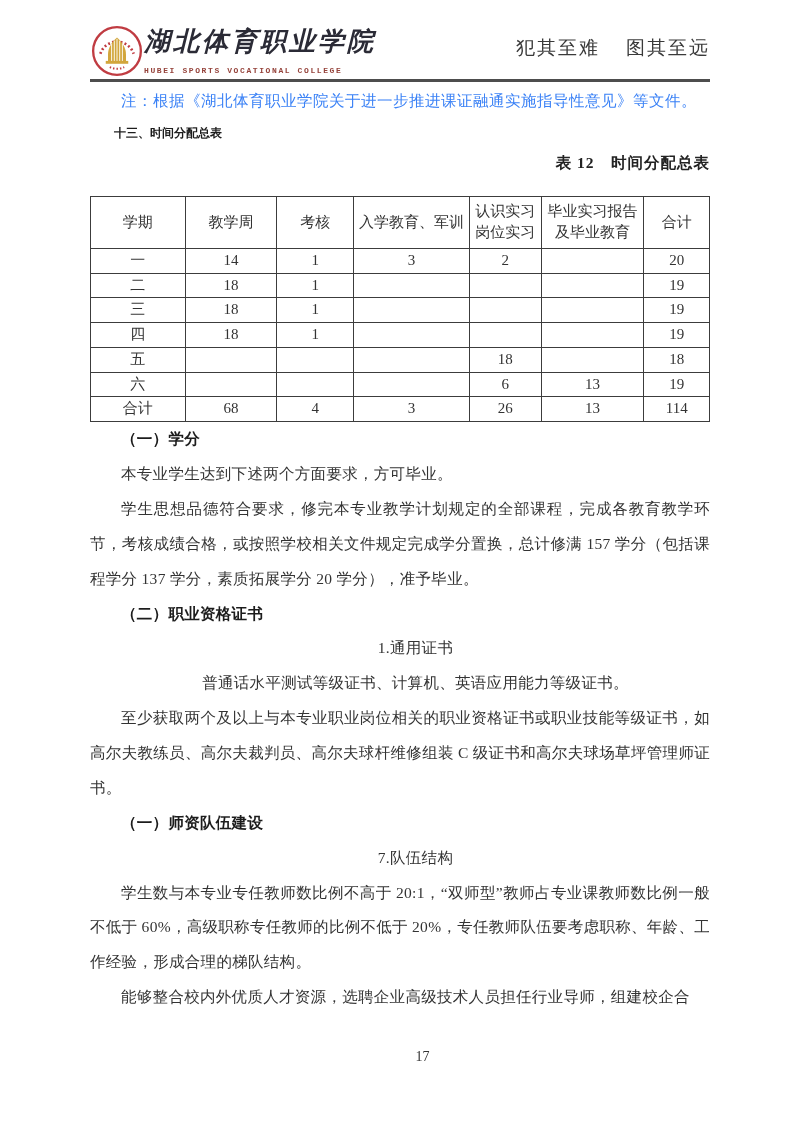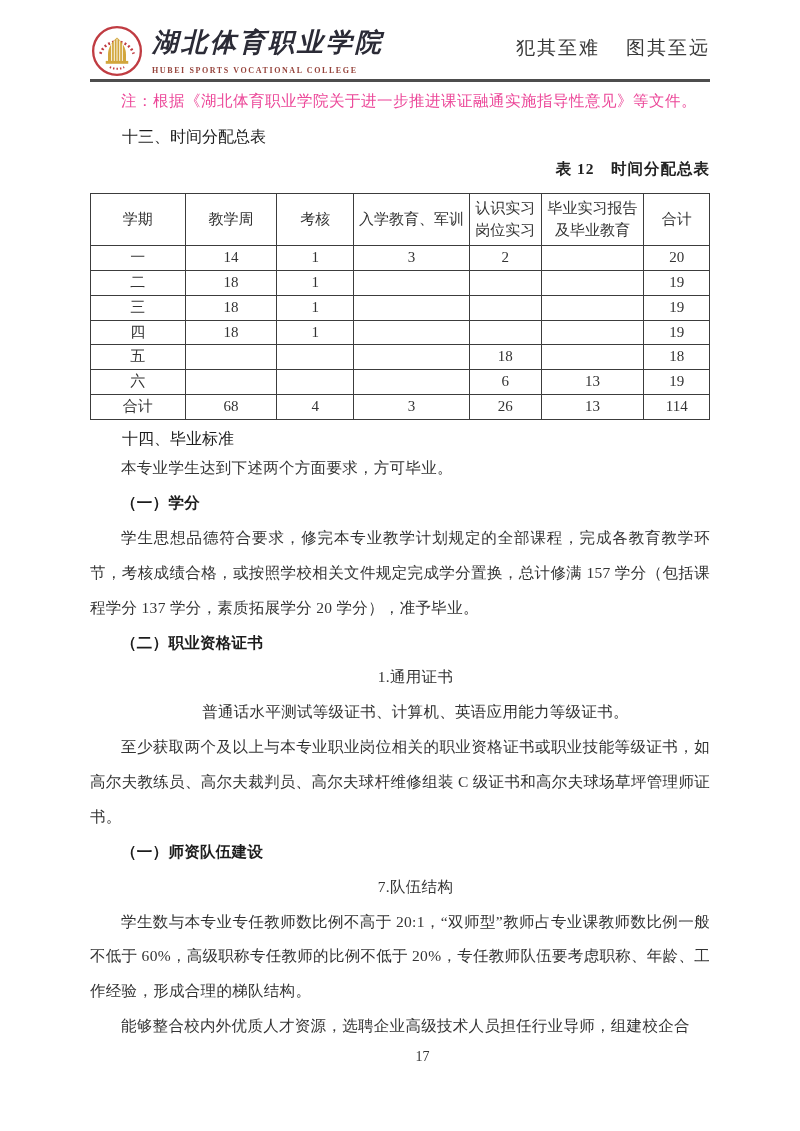--- a/index.html
+++ b/index.html
@@ -13,21 +13,21 @@
     width: 800px;
     height: 1131px;
     margin: 0 auto;
     background: #ffffff;
     padding: 26px 90px 0 90px;
     overflow: hidden;
   }
 
   
   .hdr { position: relative; height: 52px; }
-  .hdr-left { display: flex; align-items: center; gap: 8px; }
+  .hdr-left { display: flex; align-items: center; gap: 0; font-family: Liberation Mono, monospace; }
   .seal { width: 54px; height: 54px; flex: 0 0 auto; margin-top: -2px; }
   .names { display: flex; flex-direction: column; justify-content: center; }
   .cn-name {
     font-size: 26px;
     font-weight: bold;
     font-style: italic;
     color: #2b2b36;
     letter-spacing: 3px;
     line-height: 1.1;
     white-space: nowrap;
@@ -55,45 +55,45 @@
     border-bottom: 3px solid #4d4d4d;
     margin-top: 1px;
   }
 
   
   .note {
     margin-top: 7px;
     font-size: 15.5px;
     line-height: 1.6;
     text-indent: 2em;
-    color: #ec4899;
+    color: #3b82f6;
     letter-spacing: 0.5px;
   }
   .h-sec {
-    font-size: 16px;
-    font-weight: normal;
+    font-size: 12px;
+    font-weight: bold;
     color: #1c1c1c;
     text-indent: 2em;
     margin-top: 10px;
     line-height: 1.6;
   }
   .caption {
     text-align: right;
     font-size: 15.5px;
     font-weight: bold;
     color: #222;
     margin-top: 10px;
     letter-spacing: 1px;
   }
 
   
   table.alloc {
     width: 100%;
     border-collapse: collapse;
-    margin-top: 13px;
+    margin-top: 22px;
     table-layout: fixed;
   }
   table.alloc th, table.alloc td {
     border: 1px solid #3c3c3c;
     text-align: center;
     vertical-align: middle;
     font-size: 15px;
     font-weight: normal;
     color: #333;
     padding: 1px 2px;
@@ -247,23 +247,22 @@
           <td>68</td>
           <td>4</td>
           <td>3</td>
           <td>26</td>
           <td>13</td>
           <td>114</td>
         </tr>
       </tbody>
   </table>
 
-  <h2 class="h-sec mt">十四、毕业标准</h2>
+  <p class="blk sub-h">（一）学分</p>
   <p class="blk para">本专业学生达到下述两个方面要求，方可毕业。</p>
-  <p class="blk sub-h">（一）学分</p>
   <p class="blk para">学生思想品德符合要求，修完本专业教学计划规定的全部课程，完成各教育教学环节，考核成绩合格，或按照学校相关文件规定完成学分置换，总计修满 157 学分（包括课程学分 137 学分，素质拓展学分 20 学分），准予毕业。</p>
   <p class="blk sub-h">（二）职业资格证书</p>
   <p class="blk item-t">1.通用证书</p>
   <p class="blk item-t">普通话水平测试等级证书、计算机、英语应用能力等级证书。</p>
   <p class="blk para">至少获取两个及以上与本专业职业岗位相关的职业资格证书或职业技能等级证书，如高尔夫教练员、高尔夫裁判员、高尔夫球杆维修组装 C 级证书和高尔夫球场草坪管理师证书。</p>
 
   <p class="blk sub-h">（一）师资队伍建设</p>
   <p class="blk item-t">7.队伍结构</p>
   <p class="blk para">学生数与本专业专任教师数比例不高于 20:1，“双师型”教师占专业课教师数比例一般不低于 60%，高级职称专任教师的比例不低于 20%，专任教师队伍要考虑职称、年龄、工作经验，形成合理的梯队结构。</p>
   <p class="blk para">能够整合校内外优质人才资源，选聘企业高级技术人员担任行业导师，组建校企合</p>

